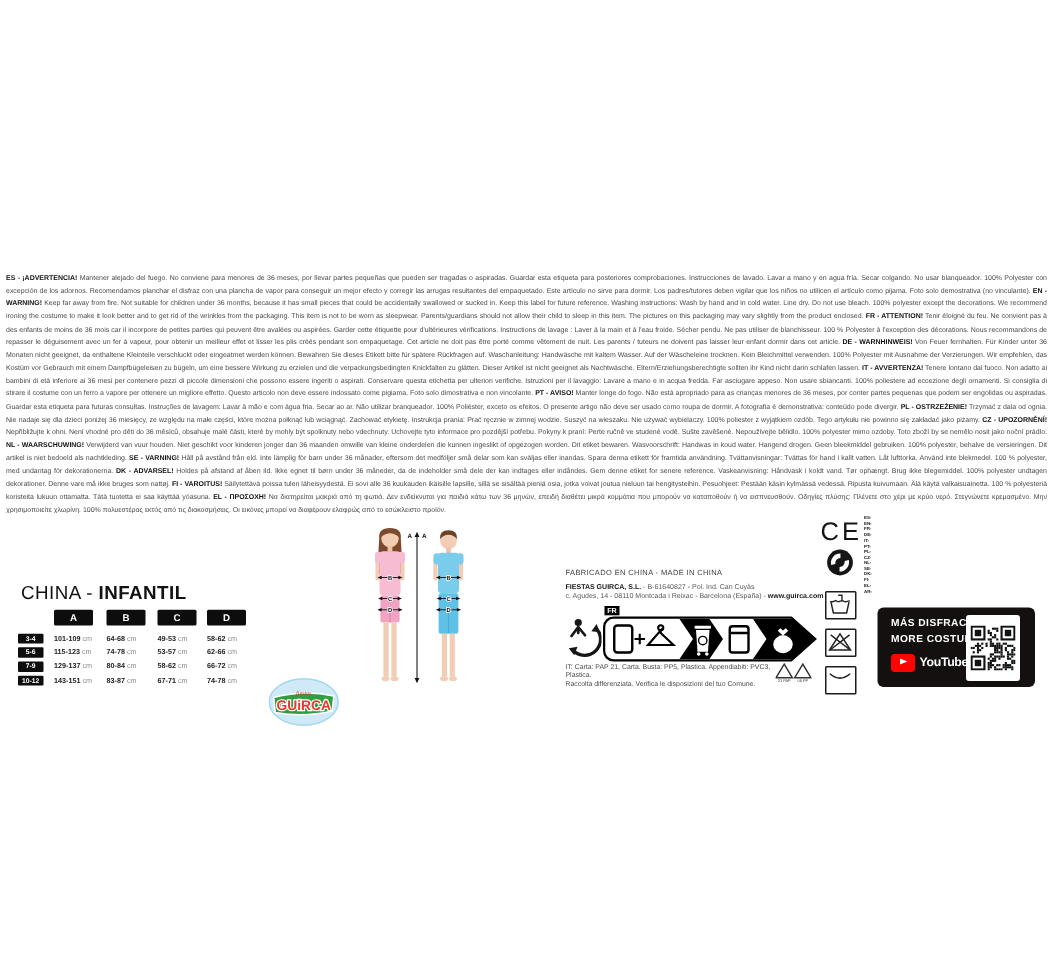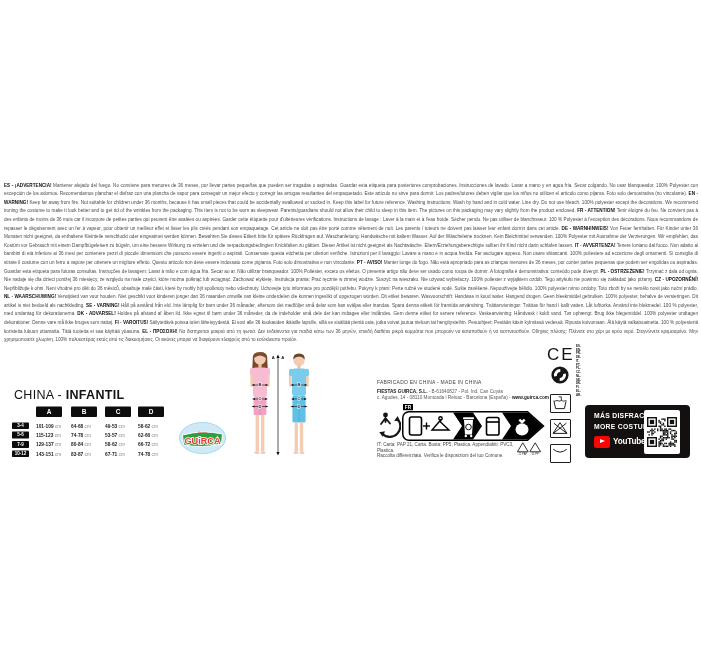--- a/index.html
+++ b/index.html
@@ -88,21 +88,21 @@
         <div class="cell" style="left:186px;top:70px"><b>58-62</b> cm</div>
         <div class="cell" style="left:252px;top:70px"><b>66-72</b> cm</div>
         <div class="age" style="top:88.6px">10-12</div>
         <div class="cell" style="left:48px;top:88.6px"><b>143-151</b> cm</div>
         <div class="cell" style="left:118px;top:88.6px"><b>83-87</b> cm</div>
         <div class="cell" style="left:186px;top:88.6px"><b>67-71</b> cm</div>
         <div class="cell" style="left:252px;top:88.6px"><b>74-78</b> cm</div>
       </div>
   </div>
 
-  <div class="abs" style="left:179px;top:422px;">
+  <div class="abs" style="left:179px;top:452px;">
     <svg width="47" height="32" viewBox="0 0 47 32">
       <ellipse cx="23.5" cy="16" rx="23" ry="15.5" fill="#cfeaf6" stroke="#a5d8ee" stroke-width="1"></ellipse>
       <path d="M3.5 13 Q23.5 7.5 43.5 12 L42.5 22 Q23.5 26.5 4.5 23 Z" fill="#2f9e41" stroke="#ffffff" stroke-width="1"></path>
       <text x="23.5" y="11.5" font-size="4" font-style="italic" fill="#e4392e" text-anchor="middle" font-family="Liberation Serif, serif" id="logo-script">fiestas</text>
       <text x="23.5" y="21.5" font-size="9.2" font-weight="bold" fill="#e4392e" stroke="#ffffff" stroke-width="1.6" paint-order="stroke" text-anchor="middle" font-family="Liberation Sans, sans-serif" id="logo-word">GUiRCA</text>
     </svg>
   </div>
 
   <div class="abs" style="left:238px;top:349px;">
     <svg width="84" height="110" viewBox="0 0 84 110">

